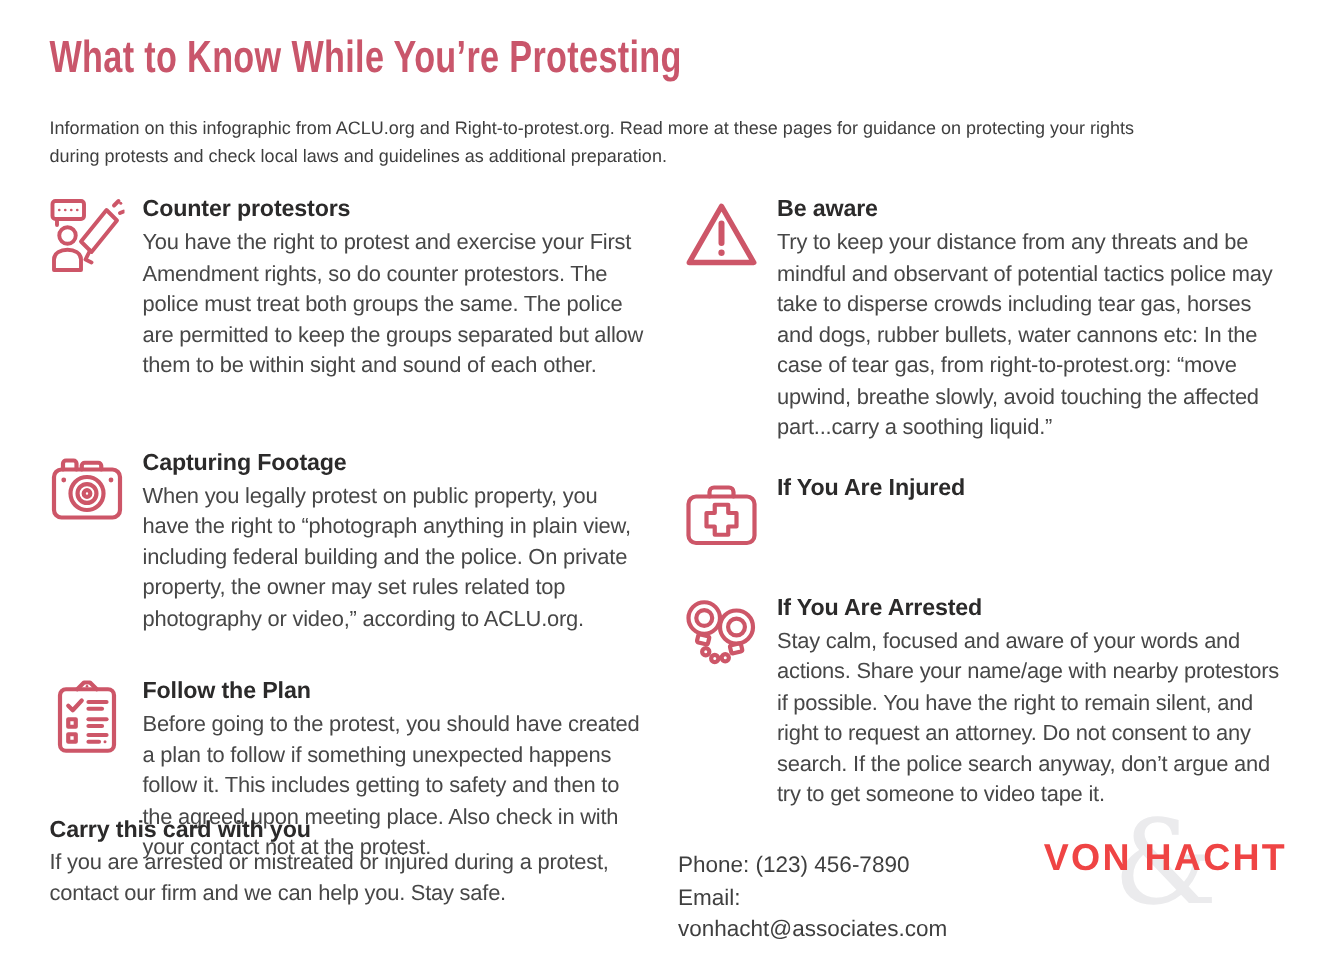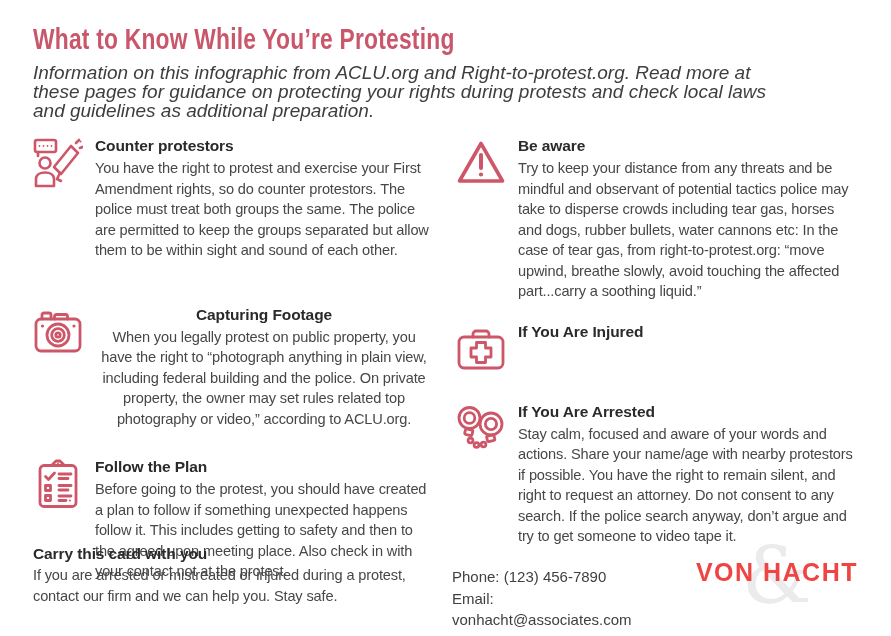--- a/index.html
+++ b/index.html
@@ -17,34 +17,33 @@
   .title {
     display:inline-block;
     font-size:30px; font-weight:700;
     color:#c9566b;
     letter-spacing:.3px;
     white-space:nowrap;
     transform:scaleX(.76);
     transform-origin:0 50%;
   }
   .subtitle {
-    margin-top:7px;
-    font-style:italic;
-    font-size:19px; line-height:19px;
+    margin-top:20px;
+    font-size:12px; line-height:19px;
     color:#3e3e3e;
     max-width:752px;
   }
 
   
   .columns { display:flex; gap:23px; margin-top:17px; }
   .col-left  { width:400px; }
   .col-right { width:402px; }
   section { display:flex; align-items:flex-start; }
   .col-left  section:nth-of-type(1){ margin-bottom:45px; }
-  .col-left  section:nth-of-type(2){ margin-bottom:29px;text-align:center; }
+  .col-left  section:nth-of-type(2){ margin-bottom:29px; }
   .col-right section:nth-of-type(1){ margin-bottom:21px; }
   .col-right section:nth-of-type(2){ margin-bottom:29px; }
   .icon-wrap { flex:0 0 50px; width:50px; margin-right:12px; padding-top:1px; }
   .icon-wrap svg { display:block; }
   .txt { flex:1; }
   .sec-title {
     font-size:15.5px; font-weight:700; color:#2b2a2a;
     margin-bottom:3px; letter-spacing:-.1px;
   }
   .sec-body {

